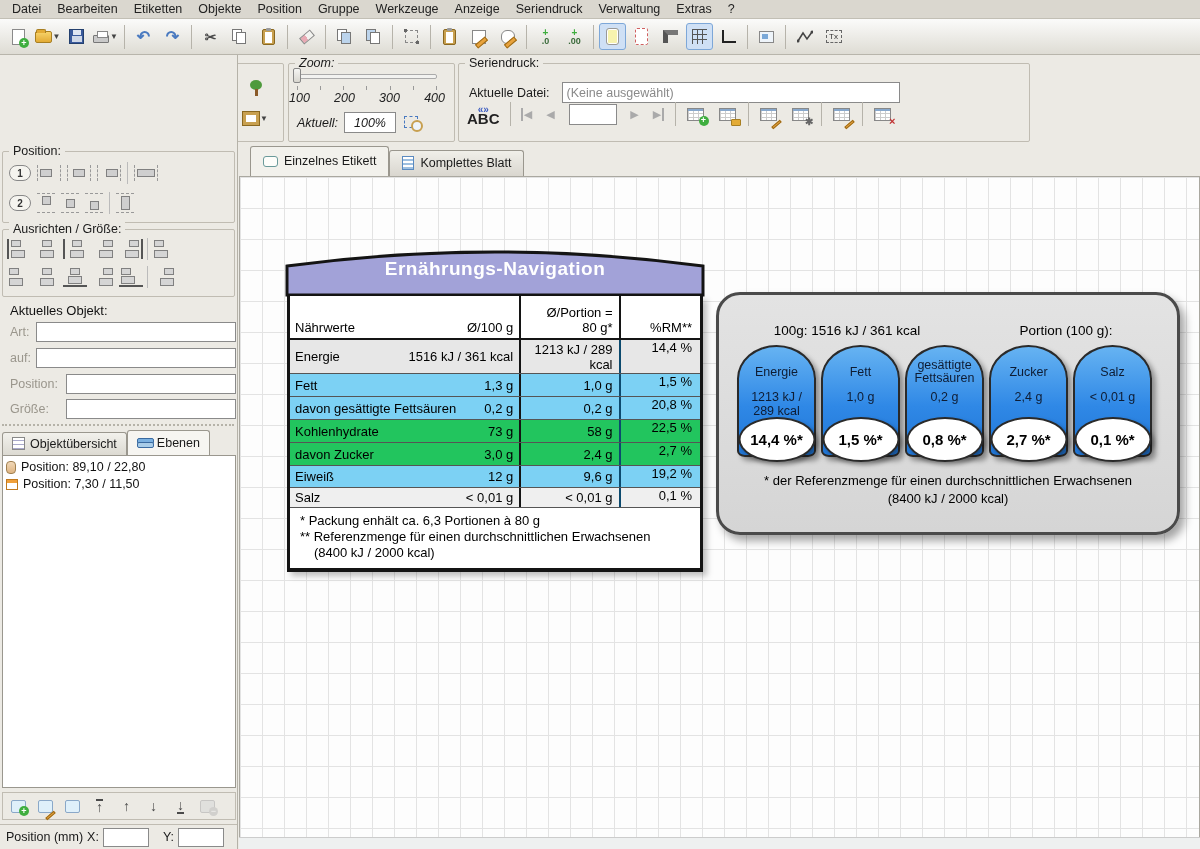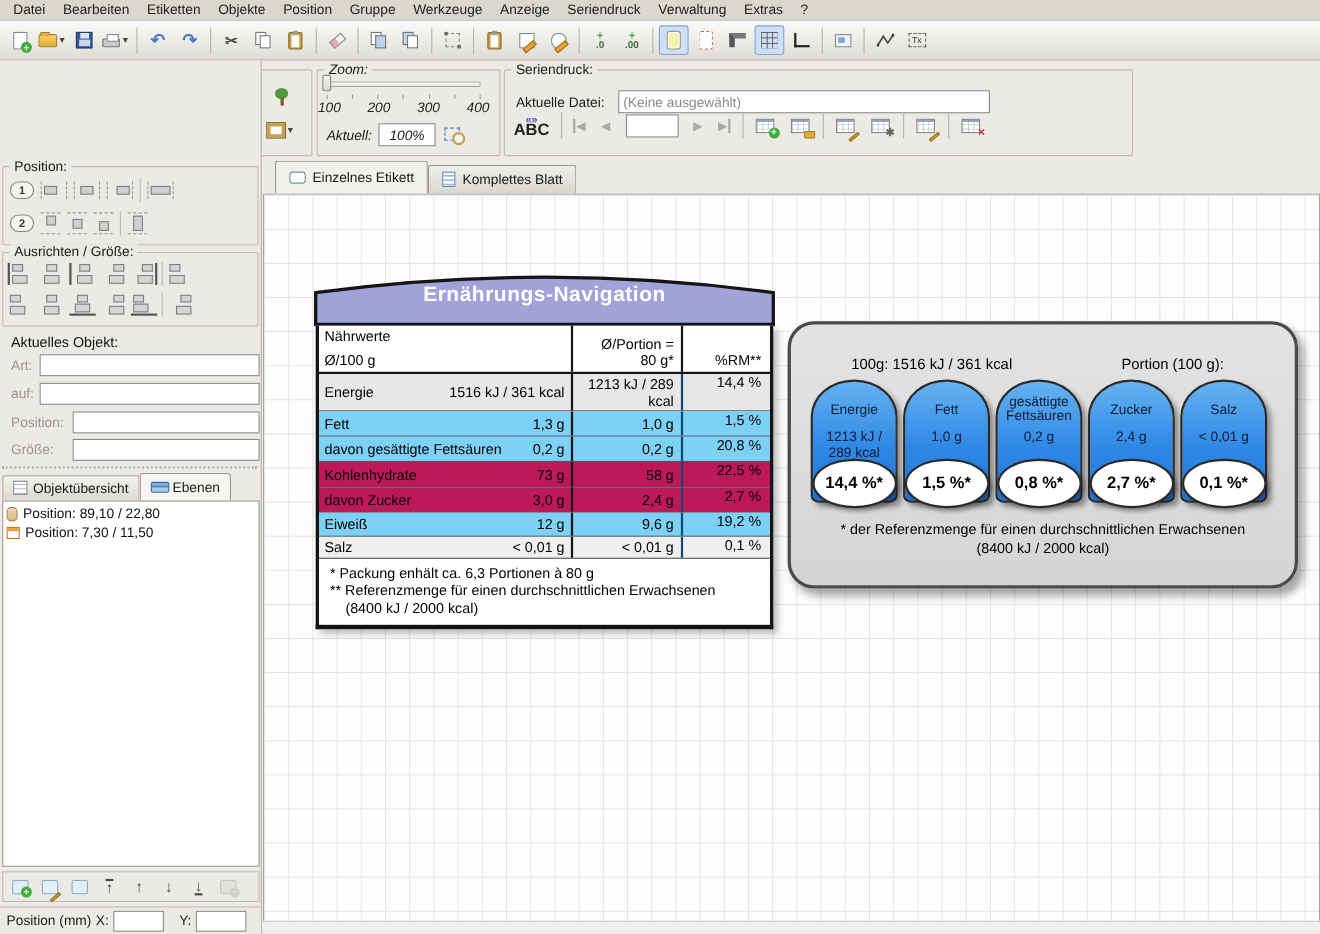--- a/index.html
+++ b/index.html
@@ -214,29 +214,29 @@
   #canvas { position:absolute; left:239px; top:176px; width:961px; height:673px; background:#fdfdfd; border:1px solid #aaa8a0;
             background-image:linear-gradient(#e3e3e3 1px,transparent 1px),linear-gradient(90deg,#e3e3e3 1px,transparent 1px);
             background-size:22px 31px; }
   #canvas-hscroll { position:absolute; left:239px; top:837px; width:961px; height:12px; background:#eef0f0; border-top:1px solid #ccc; }
 
   
   #banner { position:absolute; left:285px; top:235px; width:420px; height:62px; }
   #banner-title { position:absolute; left:285px; top:258px; width:420px; text-align:center; color:#fff; font-weight:bold; font-size:19px; letter-spacing:.5px; }
   #ntable { position:absolute; left:287px; top:296px; width:416px; background:#fff; border-left:3px solid #141414; border-right:3px solid #141414; border-bottom:4px solid #141414; box-shadow:4px 4px 6px rgba(0,0,0,.25); font-size:13px; color:#000; }
   .t-header { display:flex; height:44px; border-bottom:2px solid #141414; }
-  .t-c1 { width:231px; display:flex; justify-content:space-between; align-items:flex-start; padding:2px 6px 3px 5px;flex-direction:column; }
+  .t-c1 { width:231px; display:flex; justify-content:space-between; align-items:flex-end; padding:2px 6px 3px 5px; }
   .t-c2 { width:100px; border-left:2px solid #141414; display:flex; flex-direction:column; justify-content:flex-end; align-items:flex-end; padding:2px 6px 3px 2px; text-align:right; line-height:15px; }
   .t-c3 { width:82px; border-left:2px solid #141414; display:flex; justify-content:flex-end; align-items:flex-end; padding:2px 8px 3px 2px; }
   .t-row { display:flex; border-bottom:1px solid #555; }
   .t-row:last-of-type { border-bottom:1px solid #555; }
   .r-c1 { width:231px; display:flex; justify-content:space-between; align-items:center; padding:0 6px 0 5px; }
   .r-c2 { width:100px; border-left:2px solid #141414; display:flex; justify-content:flex-end; align-items:center; text-align:right; padding:0 6px; line-height:15px; }
   .r-c3 { width:82px; border-left:2px solid #0c4a6e; display:flex; justify-content:flex-end; align-items:flex-start; padding:0 8px; }
-  .bg-gray { background:#e7e7e7; } .bg-blue { background:#7cd1f4; } .bg-white { background:#be185d; } .bg-lgray { background:#efefef; }
+  .bg-gray { background:#e7e7e7; } .bg-blue { background:#7cd1f4; } .bg-white { background:#22c55e; } .bg-lgray { background:#efefef; }
   .h34 { height:34px; } .h23 { height:23px; } .h22 { height:22px; } .h20 { height:20px; }
   .t-foot { padding:5px 8px 7px 10px; line-height:16px; }
   .t-foot .fn3 { padding-left:14px; }
 
   
   #card { position:absolute; left:716px; top:292px; width:464px; height:243px; background:linear-gradient(#e3e3e3,#d5d5d5);
           border:3px solid #4a4a4a; border-radius:24px; box-shadow:5px 6px 8px rgba(0,0,0,.35); font-size:13.5px; color:#000; }
   .card-hdr { position:absolute; top:28px; }
   #card-hdr-left { left:18px; width:220px; text-align:center; }
   #card-hdr-right { left:252px; width:190px; text-align:center; }

